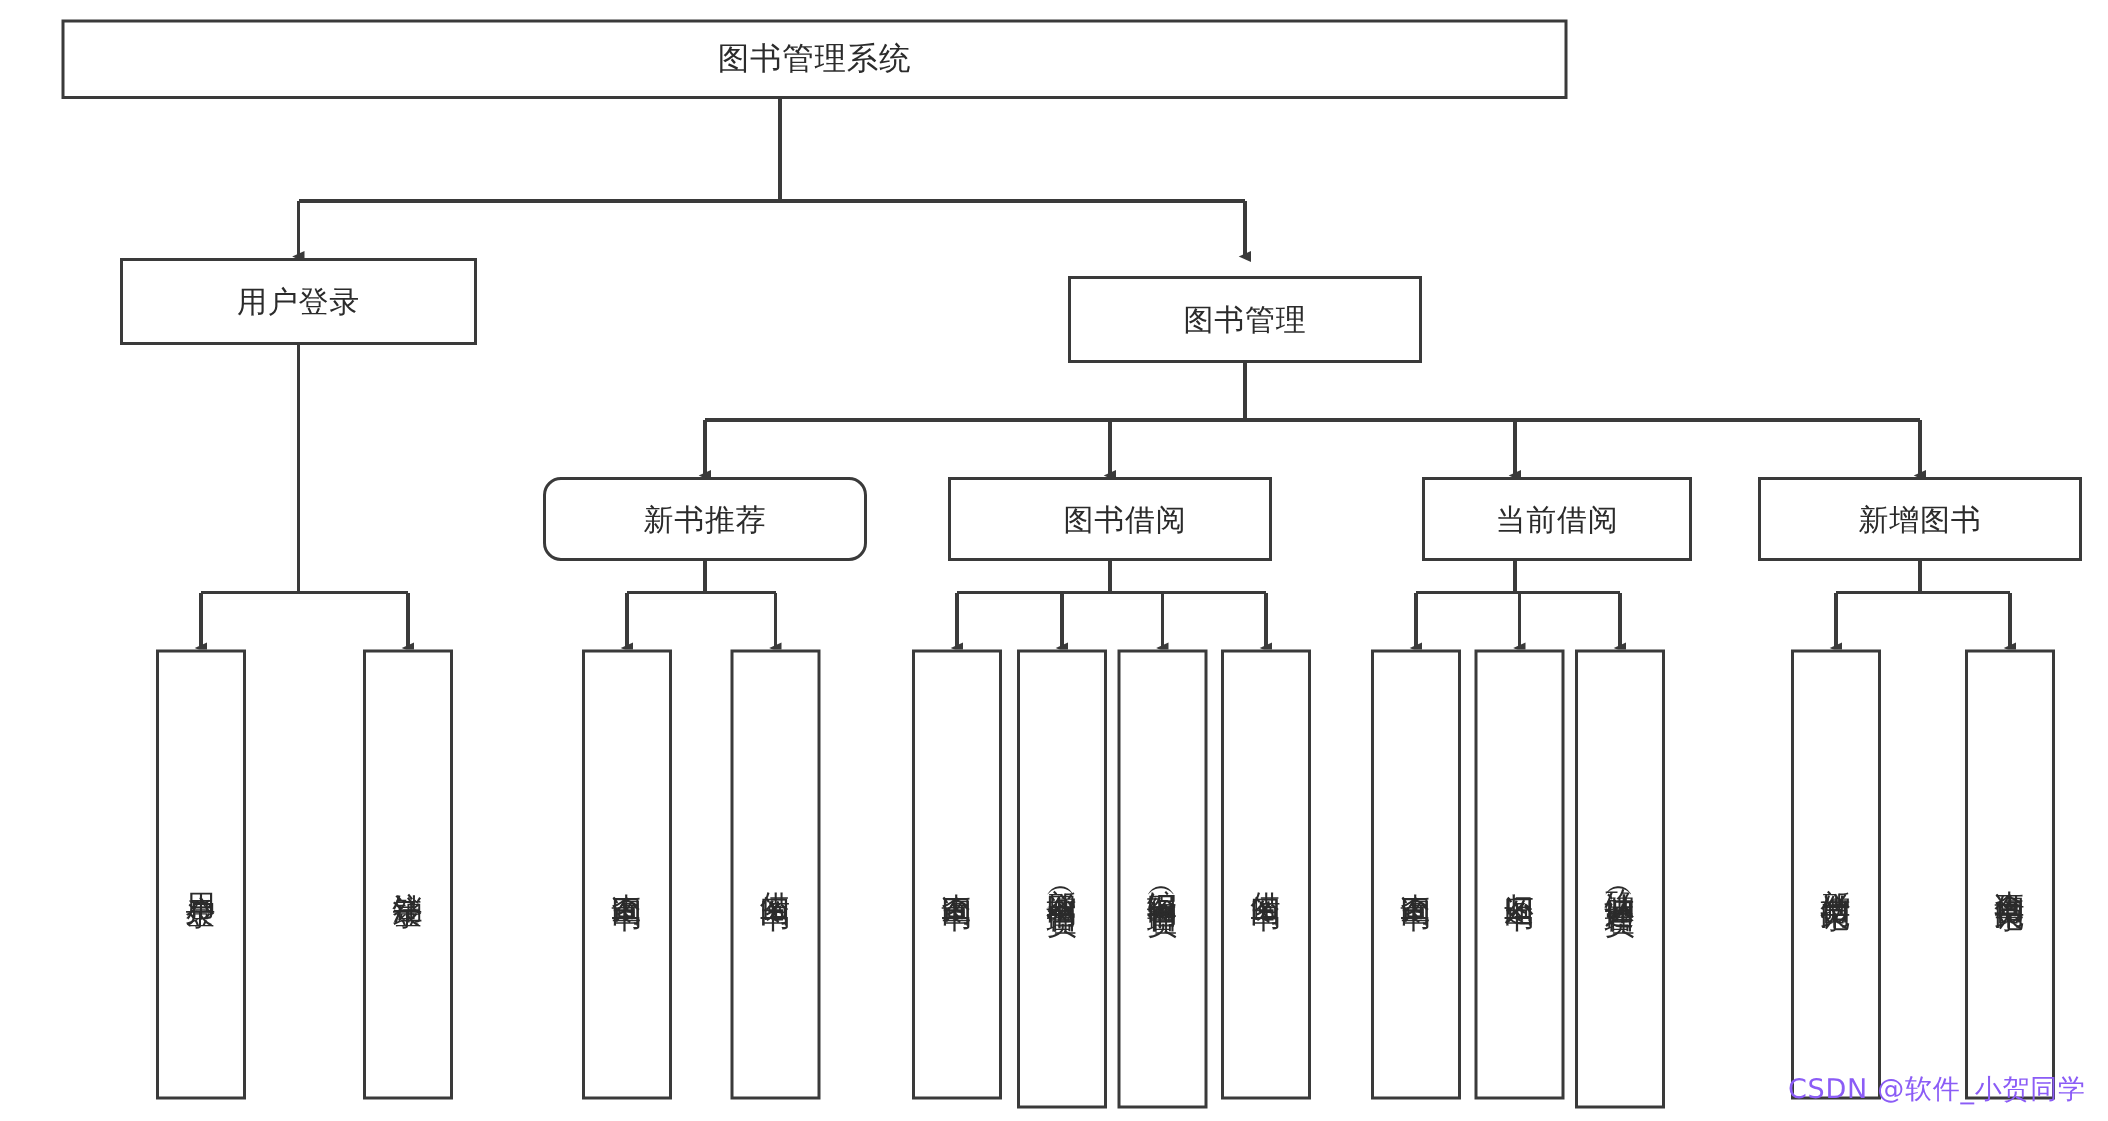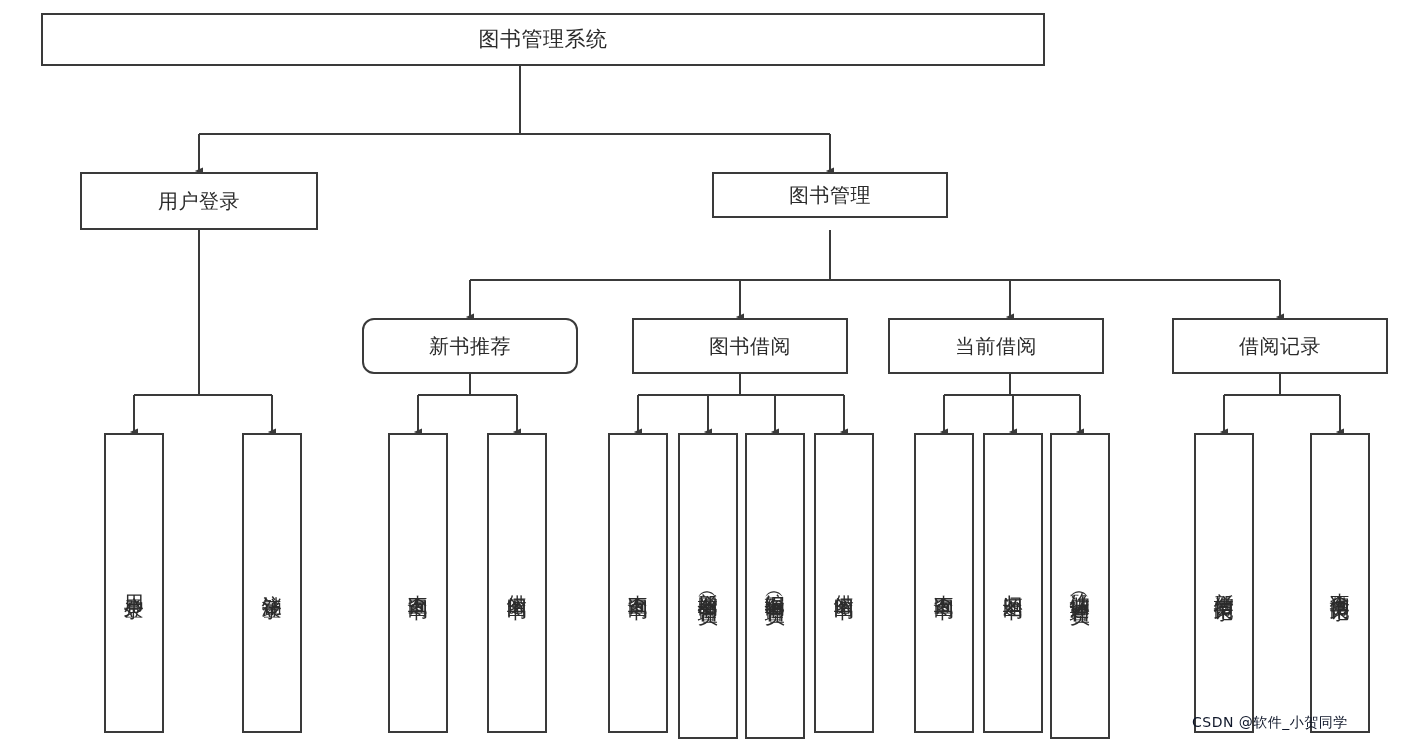--- a/index.html
+++ b/index.html
@@ -45,22 +45,22 @@
     writing-mode: vertical-rl;
     text-orientation: upright;
     line-height: 1.22;
     letter-spacing: 2px;
     white-space: nowrap;
     display: block;
   }
   .node-root .node-label-h { font-size: 21px; }
   .watermark {
     position: absolute;
-    font-size: 14px;
-    color: #0f172a;
+    font-size: 18px;
+    color: #8b5cf6;
     white-space: nowrap;
     letter-spacing: 0.5px;
     pointer-events: none;
   }
 </style>
 </head>
 <body>
 
 <div id="stage">
 
@@ -107,34 +107,34 @@
       </g>
   </svg>
 
   <div id="nodes-layer">
       <div class="node-box node-root" style="left: 18px; top: 13px; width: 1004px; height: 53px; margin-left: 23px;">
         <span class="node-label-h">图书管理系统</span>
       </div>
       <div class="node-box" style="left: 80px; top: 172px; width: 238px; height: 58px;">
         <span class="node-label-h">用户登录</span>
       </div>
-      <div class="node-box" style="left: 712px; top: 172px; width: 236px; height: 46px;">
+      <div class="node-box" style="left: 712px; top: 184px; width: 236px; height: 58px;">
         <span class="node-label-h">图书管理</span>
       </div>
       <div class="node-box" style="left: 362px; top: 318px; width: 216px; height: 56px; border-radius: 12px;">
         <span class="node-label-h">新书推荐</span>
       </div>
       <div class="node-box" style="left: 632px; top: 318px; width: 216px; height: 56px; padding-left: 20px;">
         <span class="node-label-h">图书借阅</span>
       </div>
-      <div class="node-box" style="left: 888px; top: 318px; width: 216px; height: 56px;">
+      <div class="node-box" style="left: 948px; top: 318px; width: 180px; height: 56px;">
         <span class="node-label-h">当前借阅</span>
       </div>
       <div class="node-box" style="left: 1172px; top: 318px; width: 216px; height: 56px;">
-        <span class="node-label-h">借阅记录</span>
+        <span class="node-label-h">新增图书</span>
       </div>
       <div class="node-box" style="left: 104px; top: 433px; width: 60px; height: 300px;">
         <span class="node-label-v">用户登录</span>
       </div>
       <div class="node-box" style="left: 242px; top: 433px; width: 60px; height: 300px;">
         <span class="node-label-v">注销登录</span>
       </div>
       <div class="node-box" style="left: 388px; top: 433px; width: 60px; height: 300px;">
         <span class="node-label-v">查询图书</span>
       </div>

